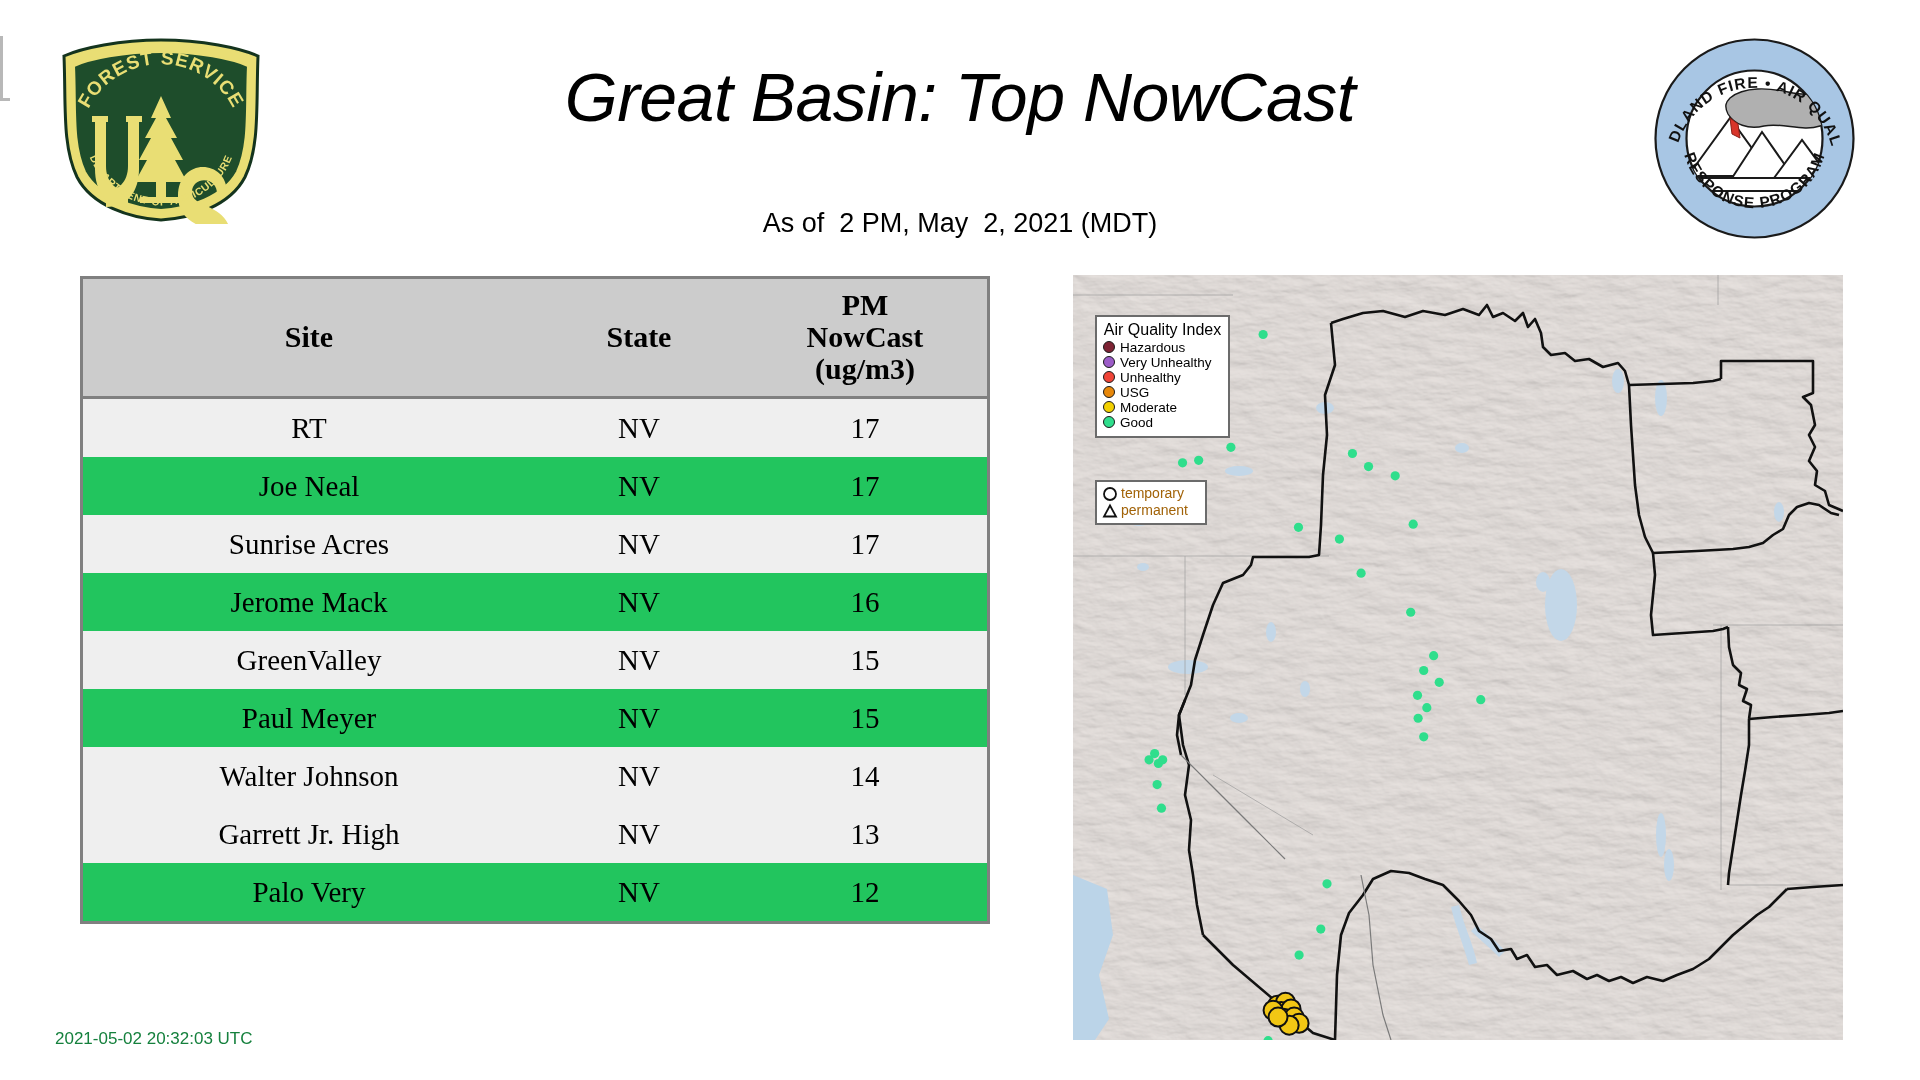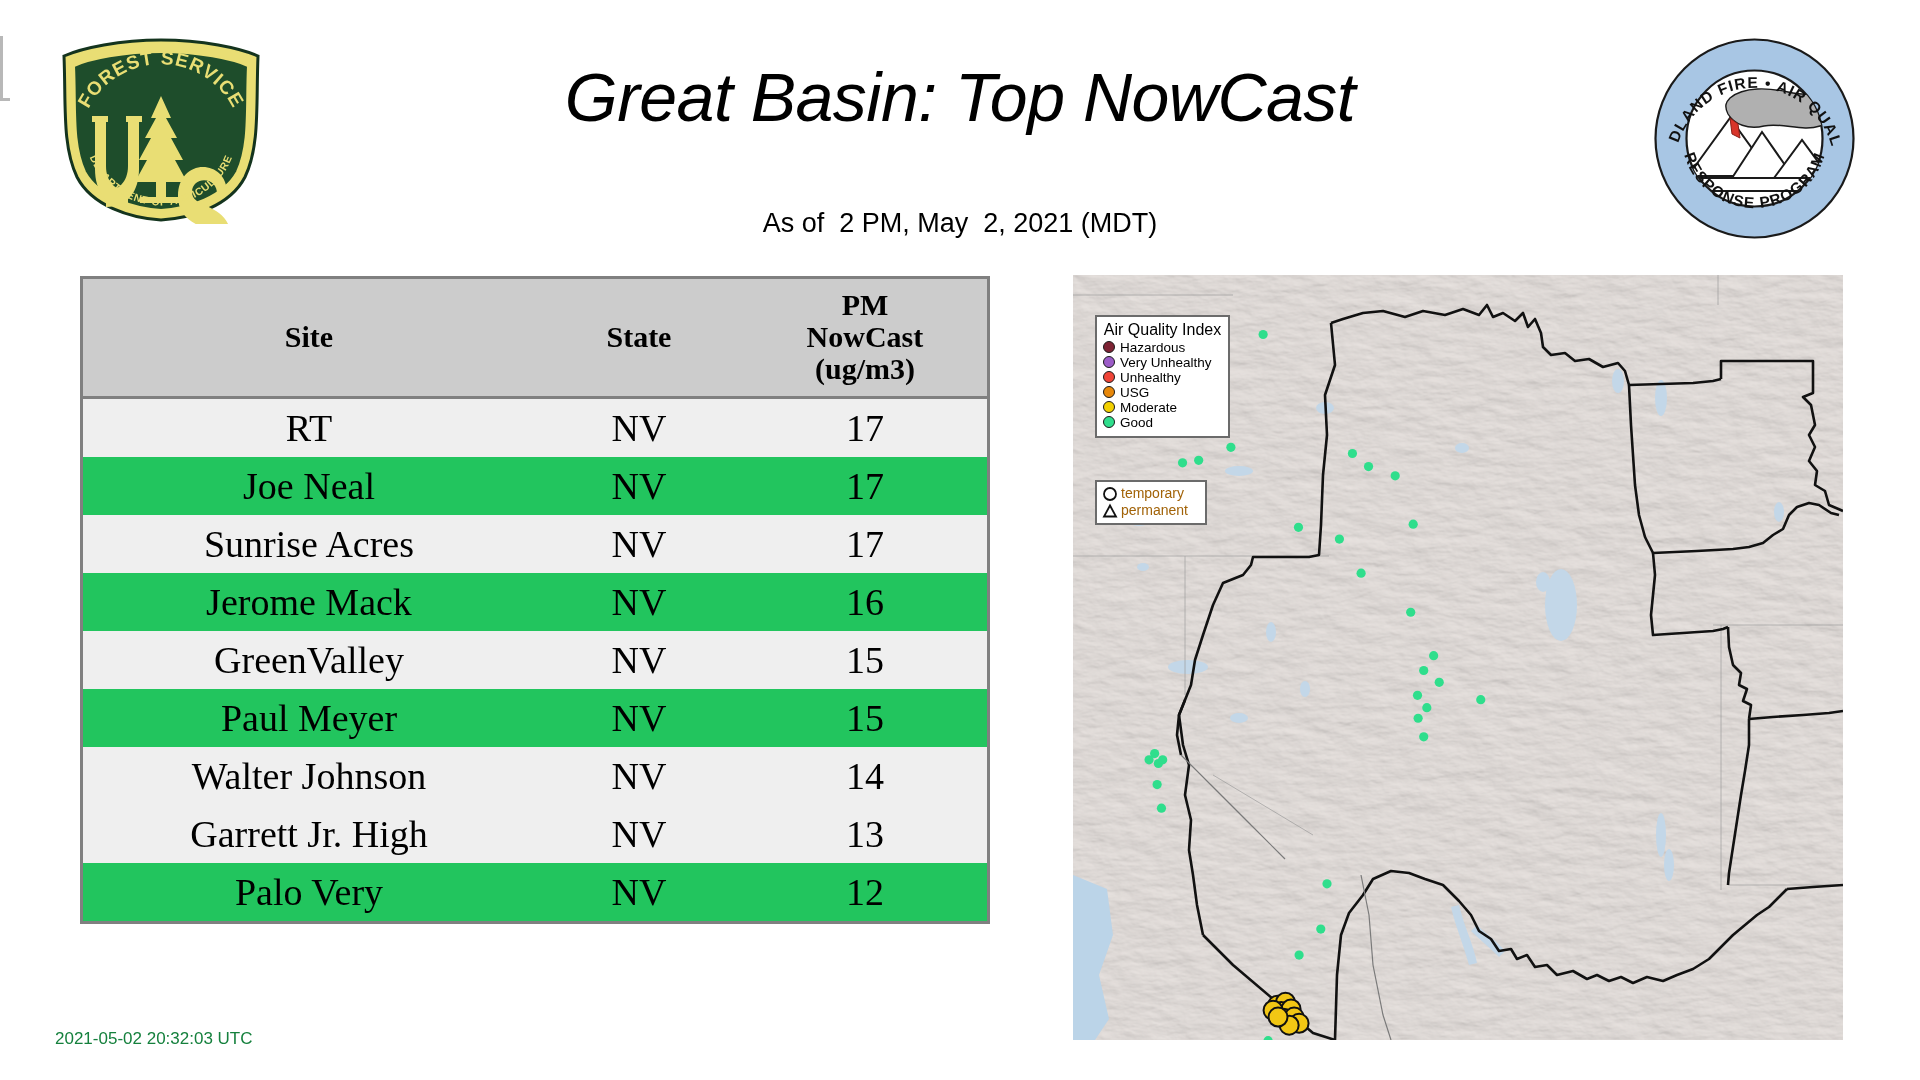--- a/index.html
+++ b/index.html
@@ -99,21 +99,21 @@
     color: #000000;
     padding: 10px 0 12px 0;
     text-align: center;
     vertical-align: middle;
     line-height: 1.06;
   }
   #nowcast-table thead th.col-site   { width: 50%; }
   #nowcast-table thead th.col-state  { width: 23%; }
   #nowcast-table thead th.col-value  { width: 27%; }
   #nowcast-table tbody td {
-    font-size: 38px;
+    font-size: 29px;
     color: #000000;
     text-align: center;
     height: 58px;
     padding: 0;
     vertical-align: middle;
   }
   #nowcast-table tbody tr.odd  { background: #efefef; }
   #nowcast-table tbody tr.even { background: #22c55e; padding-left: 20px; }
 
   #timestamp {

